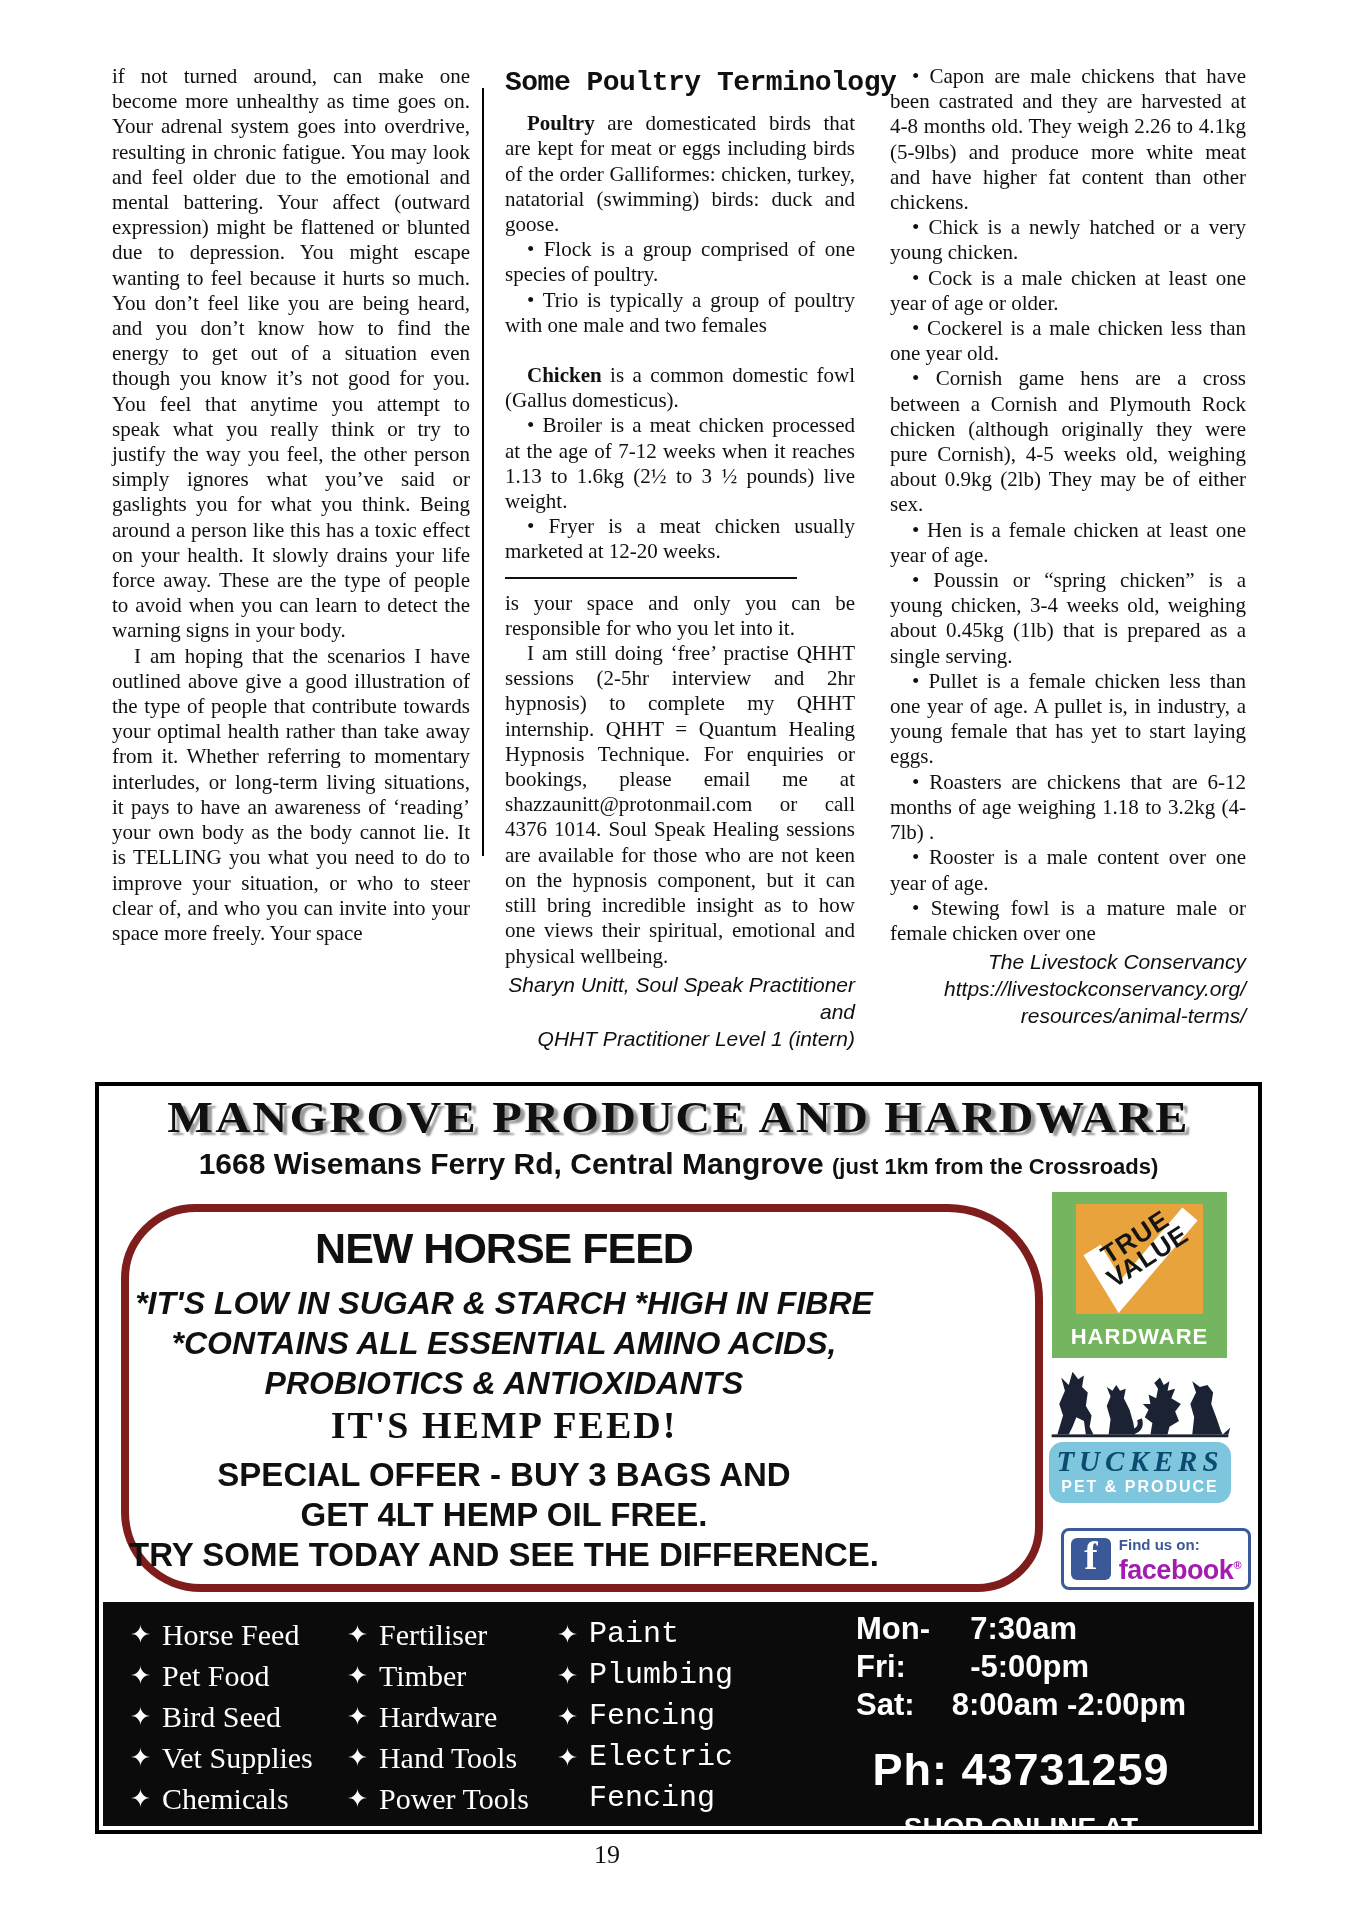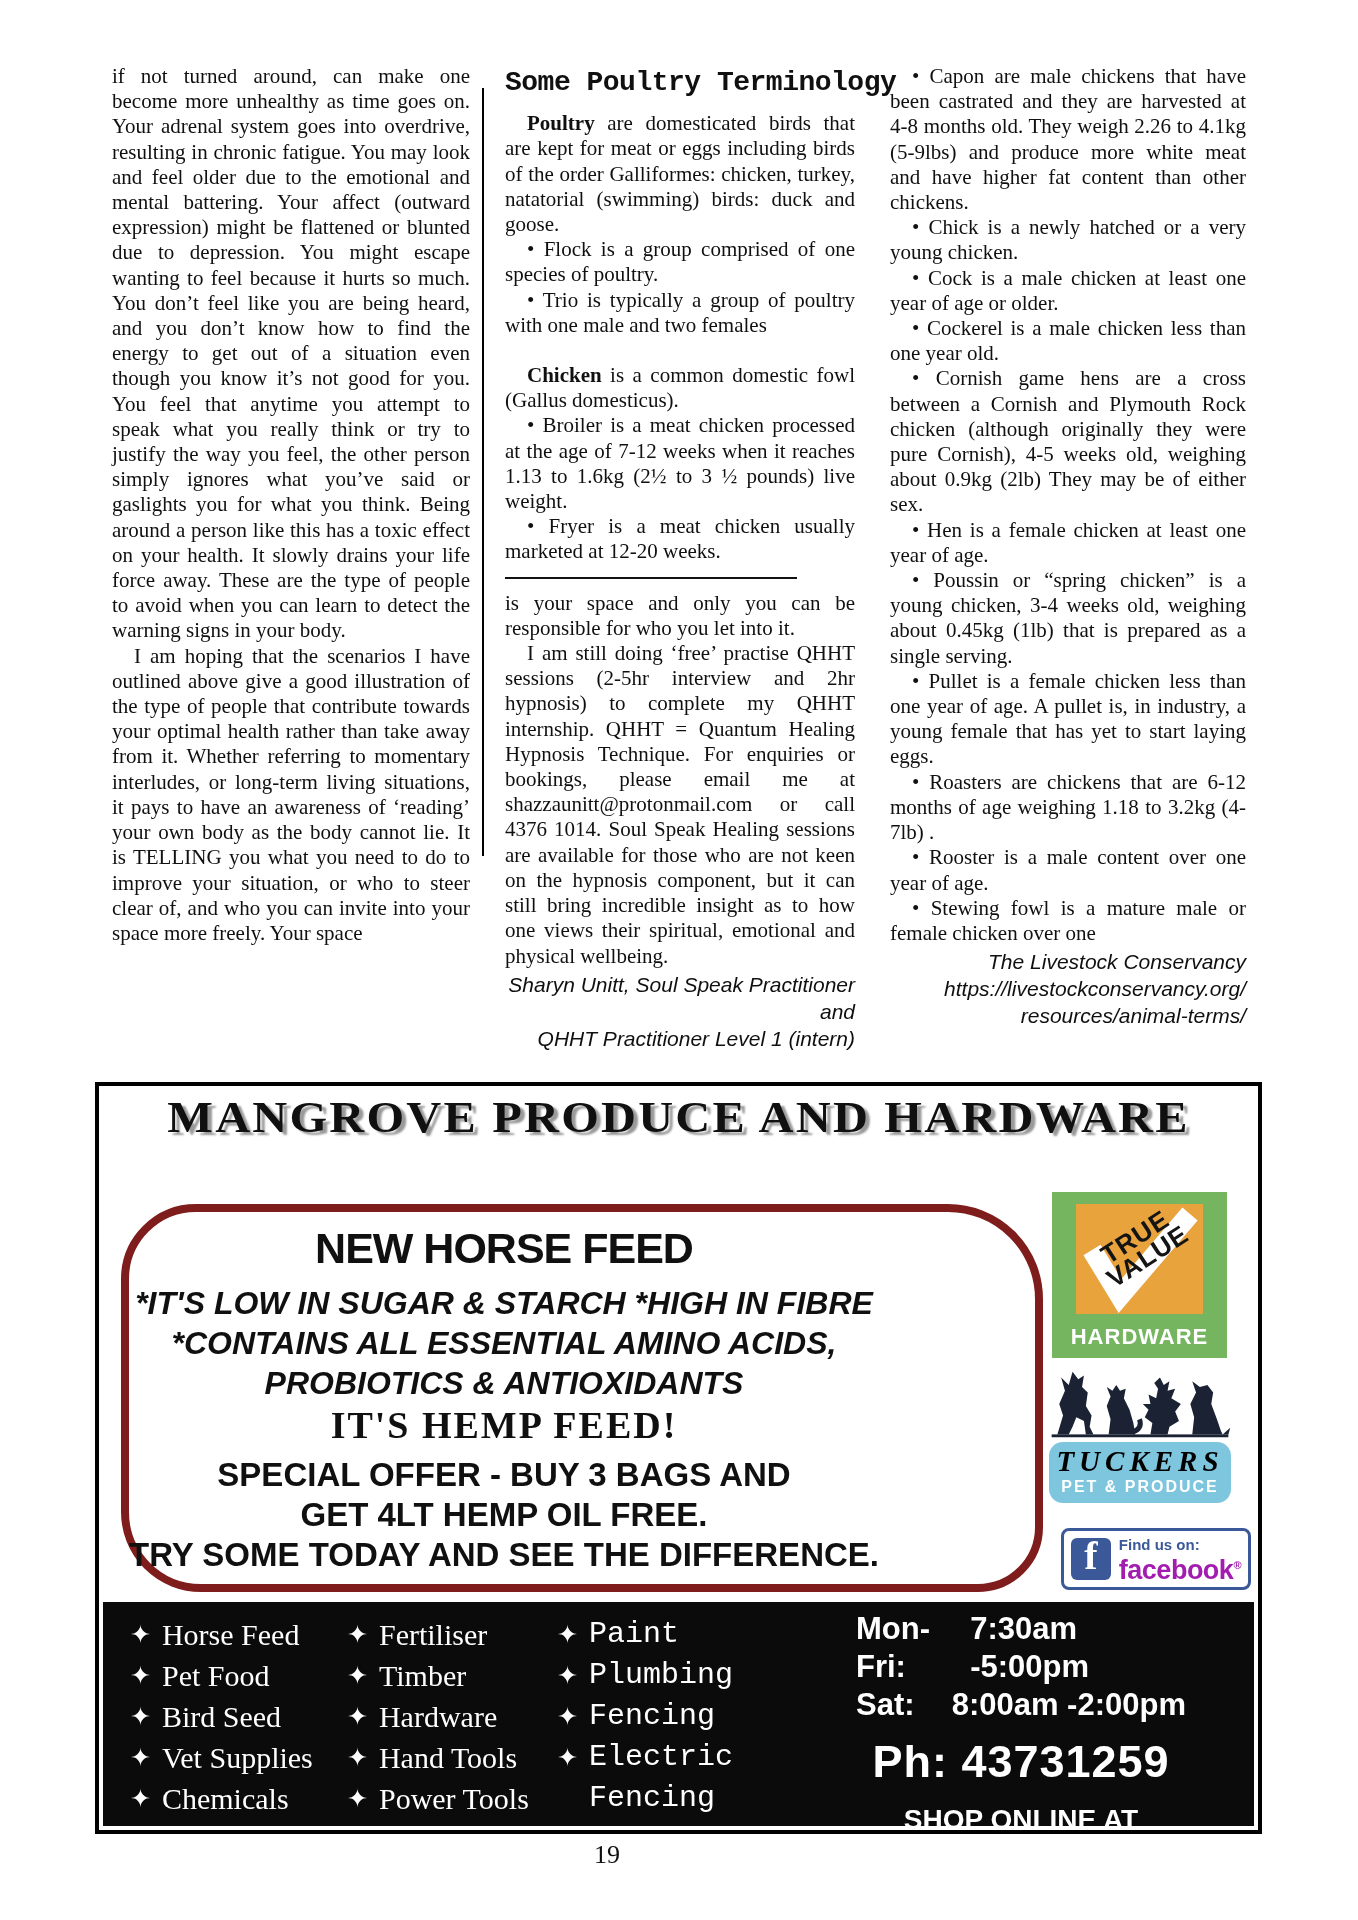--- a/index.html
+++ b/index.html
@@ -49,21 +49,21 @@
         font-family:"Liberation Sans",sans-serif; font-weight:900; font-size:26px; line-height:23px;
         letter-spacing:1px; color:#141414; text-align:center; }
   .tv-hardware { position:absolute; bottom:8px; width:100%; text-align:center; color:#fff;
         font-family:"Liberation Sans",sans-serif; font-weight:bold; font-size:22px; letter-spacing:1px; }
 
   
   #tuckers { position:absolute; left:950px; top:280px; width:182px; }
   #tuckers svg { display:block; }
   .tuckers-box { background:#7ec5de; border-radius:14px; text-align:center; padding:3px 0 7px 0; }
   .tuckers-name { font-family:"Liberation Serif",serif; font-style:italic; font-weight:bold;
-        font-size:29px; letter-spacing:5px; color:#000000; }
+        font-size:29px; letter-spacing:5px; color:#0c4a6e; }
   .tuckers-sub { color:#fff; font-family:"Liberation Sans",sans-serif; font-weight:bold;
         font-size:16px; letter-spacing:2px; }
 
   
   #fb-badge { position:absolute; left:962px; top:442px; width:170px; height:56px; background:#fff;
         border:3px solid #3b5998; border-radius:8px; display:flex; align-items:center; padding:0 7px; }
   .fb-square { width:42px; height:42px; background:#3b5998; border-radius:6px; color:#fff;
         font-family:"Liberation Serif",serif; font-weight:bold; font-size:40px; line-height:36px;
         text-align:center; margin-right:8px; }
   .fb-find { color:#3b5998; font:bold 15px "Liberation Sans",sans-serif; }
@@ -78,21 +78,21 @@
   .cats .star { margin-right:11px; font-size:25px; }
   .cats .label { display:block; }
   #cats-1 { left:27px; }
   #cats-2 { left:244px; }
   #cats-3 { left:454px; width:200px; }
   #cats-3 .label { width:150px;font-family:Liberation Mono, monospace; }
 
   #ad-info { position:absolute; left:753px; top:8px; width:330px;
         font-family:"Liberation Sans",sans-serif; font-weight:bold; }
   .hours-row { display:flex; justify-content:space-between; font-size:31px; line-height:38px; }
-  .phone { text-align:center; font-size:45px; margin-top:12px; letter-spacing:1px; }
+  .phone { text-align:center; font-size:45px; margin-top:20px; letter-spacing:1px; }
   .shop  { text-align:center; font-size:28px; margin-top:16px; }
   .url   { text-align:center; font-size:31px; line-height:36px; }
 
   #page-number { position:absolute; left:557px; top:1840px; width:100px; text-align:center; font-size:26px; }
 </style>
 </head>
 <body>
 
 <div id="col-left" class="col">
   <p>if not turned around, can make one become more unhealthy as time goes on. Your adrenal system goes into overdrive, resulting in chronic fatigue. You may look and feel older due to the emotional and mental battering. Your affect (outward expression) might be flattened or blunted due to depression. You might escape wanting to feel because it hurts so much. You don’t feel like you are being heard, and you don’t know how to find the energy to get out of a situation even though you know it’s not good for you. You feel that anytime you attempt to speak what you really think or try to justify the way you feel, the other person simply ignores what you’ve said or gaslights you for what you think. Being around a person like this has a toxic effect on your health. It slowly drains your life force away. These are the type of people to avoid when you can learn to detect the warning signs in your body.</p>
@@ -132,20 +132,23 @@
   <p class="indent">• Stewing fowl is a mature male or female chicken over one</p>
   <div class="attrib">
     <div>The Livestock Conservancy</div>
     <div>https://livestockconservancy.org/</div>
     <div>resources/animal-terms/</div>
   </div>
 </div>
 
 <div id="ad">
   <div class="ad-title">MANGROVE PRODUCE AND HARDWARE</div>
+  <div class="ad-address">
+    <span>1668 Wisemans Ferry Rd, Central Mangrove </span><span class="note">(just 1km from the Crossroads)</span>
+  </div>
 
   <div class="bubble">
     <div class="feed-text">
       <div class="feed-headline">NEW HORSE FEED</div>
       <div class="feed-line">*IT'S LOW IN SUGAR &amp; STARCH  *HIGH IN FIBRE</div>
       <div class="feed-line">*CONTAINS ALL ESSENTIAL AMINO ACIDS,</div>
       <div class="feed-line">PROBIOTICS &amp; ANTIOXIDANTS</div>
       <div class="feed-hemp">IT'S HEMP FEED!</div>
       <div class="feed-offer">SPECIAL OFFER - BUY 3 BAGS AND</div>
       <div class="feed-offer">GET 4LT HEMP OIL FREE.</div>

